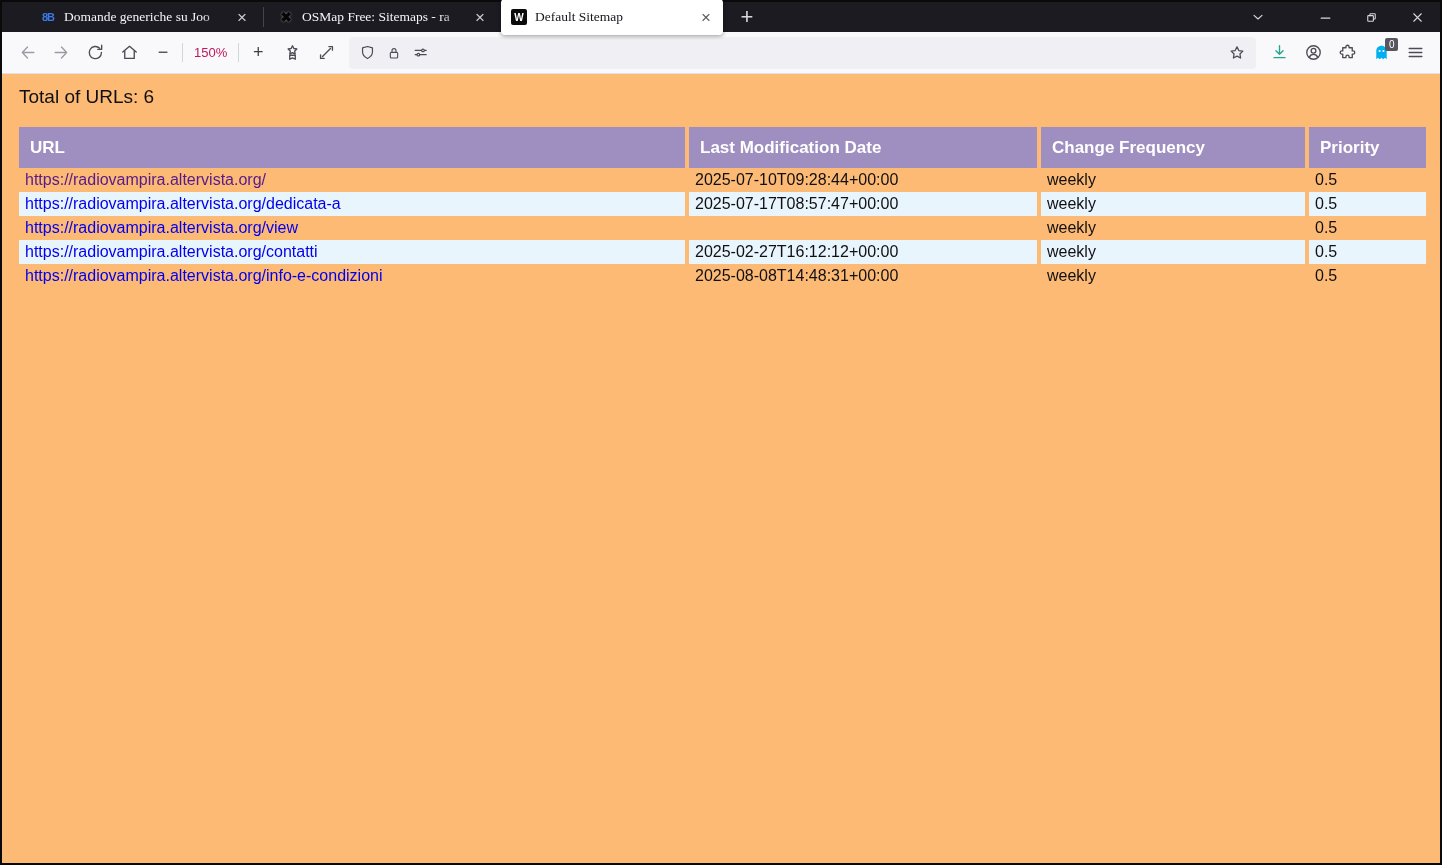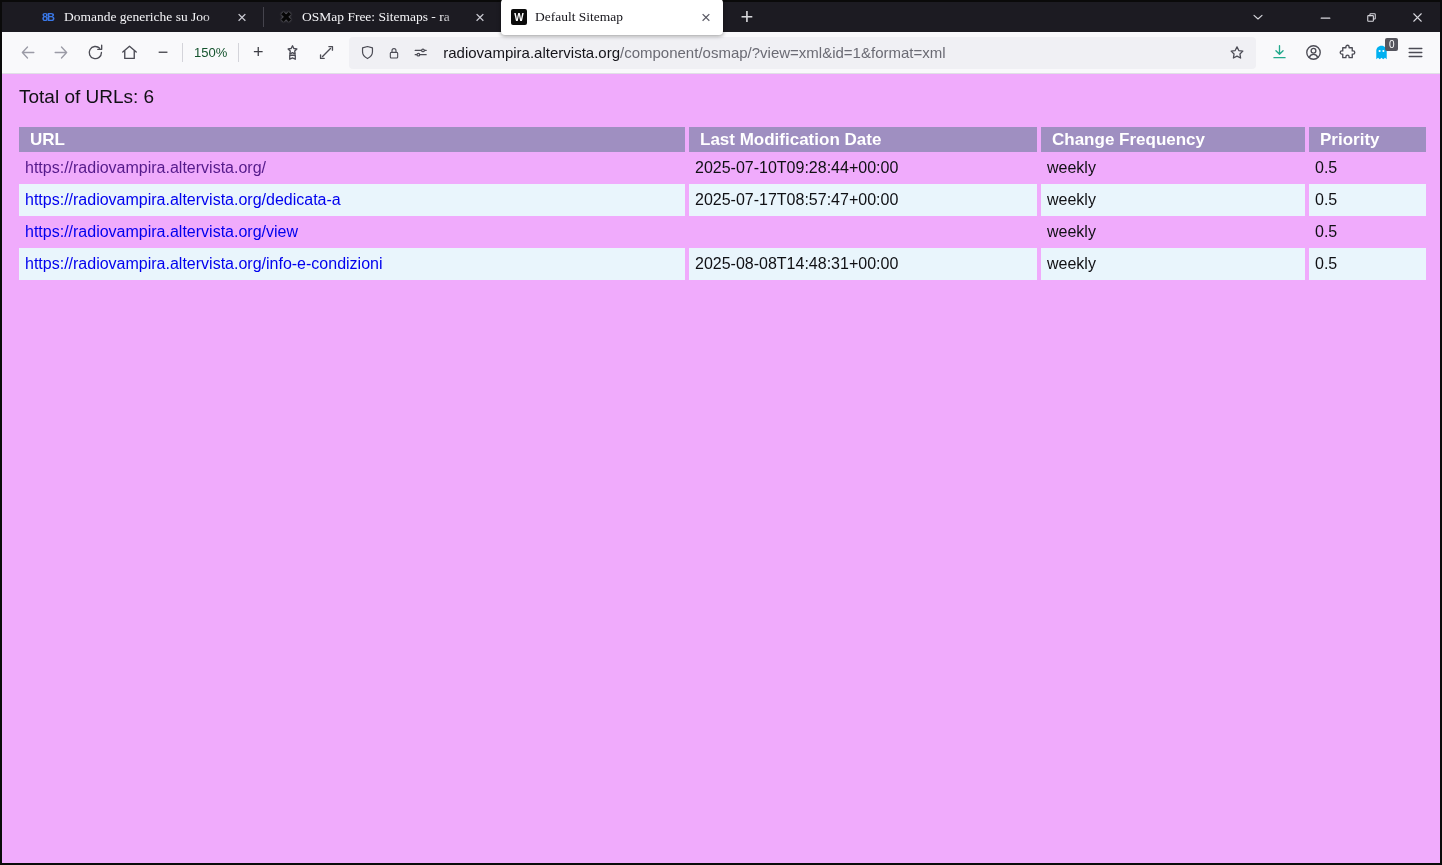--- a/index.html
+++ b/index.html
@@ -25,41 +25,41 @@
   .tabbar-right { margin-left:auto; display:flex; align-items:center; height:100%; }
   .tabbar-btn { width:33px; height:33px; display:flex; align-items:center; justify-content:center; border-radius:4px; }
   .win-btn { width:46px; height:100%; display:flex; align-items:center; justify-content:center; }
   .tabbar svg.lite { stroke:#d8d8de; }
   .tabbar-right .gap { width:28px; }
 
   
   .toolbar { height:42px; background:#f9f9fb; border-bottom:1px solid #e0e0e6; display:flex; align-items:center; padding:0 8px; flex:0 0 auto; }
   .tbtn { width:34px; height:32px; border-radius:4px; display:flex; align-items:center; justify-content:center; flex:0 0 auto; }
   .vsep { width:1px; height:19px; background:#d4d4da; margin:0 2px; flex:0 0 auto; }
-  .zoom-label { font-size:13px; color:#14532d; padding:0 9px; flex:0 0 auto; }
+  .zoom-label { font-size:13px; color:#be185d; padding:0 9px; flex:0 0 auto; }
   .zoom-glyph { font-size:18px; color:#3e3e45; }
   svg.ic { fill:none; stroke:#4c4c55; stroke-width:1.7; stroke-linecap:round; stroke-linejoin:round; }
   svg.ic.disabled { stroke:#9b9ba6; }
   svg.ic.green { stroke:#22a98c; }
   .urlbar { flex:1 1 auto; height:32px; background:#f0f0f4; border-radius:4px; margin:0 6px; display:flex; align-items:center; padding:0 10px; overflow:hidden; }
   .urlbar .icn { display:flex; align-items:center; margin-right:10px; flex:0 0 auto; }
   .url-text { font-size:15px; white-space:nowrap; overflow:hidden; margin-left:4px; }
   .url-host { color:#15141a; }
   .url-path { color:#6b6b74; }
   .urlbar .spacer { flex:1 1 auto; }
   .ext-wrap { position:relative; }
   .ext-badge { position:absolute; top:1px; right:0px; background:#55555e; color:#fff; font-size:10px; line-height:13px; padding:0 3.5px; border-radius:2px; }
   .ghost { fill:#00b0f0; stroke:none; }
 
   
-  .content { flex:1 1 auto; background:#f0abfc; position:relative; overflow:hidden; }
+  .content { flex:1 1 auto; background:#fdba74; position:relative; overflow:hidden; }
   .total-label { position:absolute; left:17px; top:12px; font-size:19px; color:#101014; }
   table.sitemap { position:absolute; left:13px; top:53px; border-collapse:separate; border-spacing:4px 0; table-layout:fixed; }
-  table.sitemap th { background:#9f8fc1; color:#ffffff; font-size:17px; font-weight:bold; text-align:left; height:25px; padding:0 0 0 11px; white-space:nowrap; overflow:hidden; }
-  table.sitemap td { height:32px; font-size:16px; color:#101014; padding:0 0 0 6px; white-space:nowrap; overflow:hidden; vertical-align:middle; }
+  table.sitemap th { background:#9f8fc1; color:#ffffff; font-size:17px; font-weight:bold; text-align:left; height:41px; padding:0 0 0 11px; white-space:nowrap; overflow:hidden; }
+  table.sitemap td { height:24px; font-size:16px; color:#101014; padding:0 0 0 6px; white-space:nowrap; overflow:hidden; vertical-align:middle; }
   table.sitemap tbody tr:nth-child(even) td { background:#e9f5fc; }
   table.sitemap a { color:#0000EE; text-decoration:none; }
   table.sitemap a.visited { color:#551A8B; }
 </style>
 </head>
 <body>
 
 <div class="window">
 
   <div class="tabbar">
@@ -176,21 +176,20 @@
       <span class="icn">
         <svg class="ic" width="17" height="17" viewBox="0 0 24 24">
             <path d="M4.5 9 H13"></path>
             <circle cx="15.5" cy="9" r="1.9"></circle>
             <path d="M18 9 h2"></path>
             <path d="M4.5 15 h2"></path>
             <circle cx="9" cy="15" r="1.9"></circle>
             <path d="M11.5 15 H20"></path>
           </svg>
       </span>
-      <span class="url-text"><span class="url-host">radiovampira.altervista.org</span><span class="url-path">/component/osmap/?view=xml&amp;id=1&amp;format=xml</span></span>
       <span class="spacer"></span>
       <span class="icn" style="margin-right:0;">
         <svg class="ic" width="18" height="18" viewBox="0 0 24 24">
             <path d="M12 3.8 l2.4 4.9 5.4 .8 -3.9 3.8 .9 5.4 -4.8 -2.5 -4.8 2.5 .9 -5.4 -3.9 -3.8 5.4 -.8 z"></path>
           </svg>
       </span>
     </div>
 
     <div class="tbtn">
       <svg class="ic green" width="19" height="19" viewBox="0 0 24 24">
@@ -256,20 +255,26 @@
           <td>weekly</td>
           <td>0.5</td>
         </tr>
         <tr>
           <td><a href="#">https://radiovampira.altervista.org/view</a></td>
           <td></td>
           <td>weekly</td>
           <td>0.5</td>
         </tr>
         <tr>
+          <td><a href="#">https://radiovampira.altervista.org/contatti</a></td>
+          <td>2025-02-27T16:12:12+00:00</td>
+          <td>weekly</td>
+          <td>0.5</td>
+        </tr>
+        <tr>
           <td><a href="#">https://radiovampira.altervista.org/info-e-condizioni</a></td>
           <td>2025-08-08T14:48:31+00:00</td>
           <td>weekly</td>
           <td>0.5</td>
         </tr>
       </tbody>
     </table>
   </div>
 
 </div>

